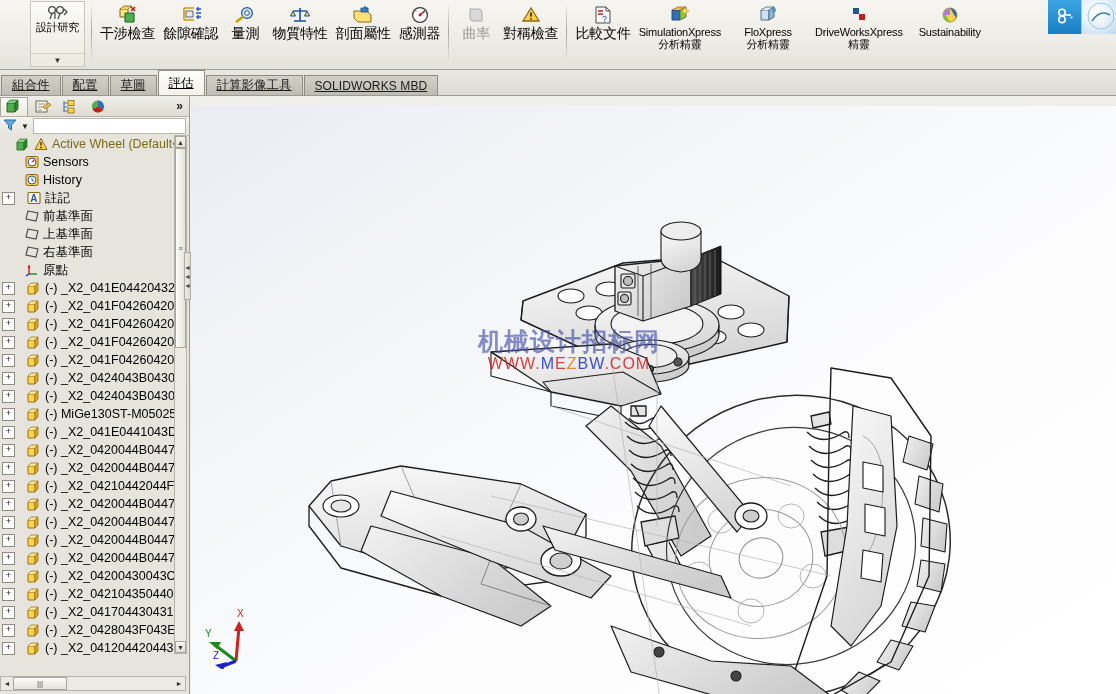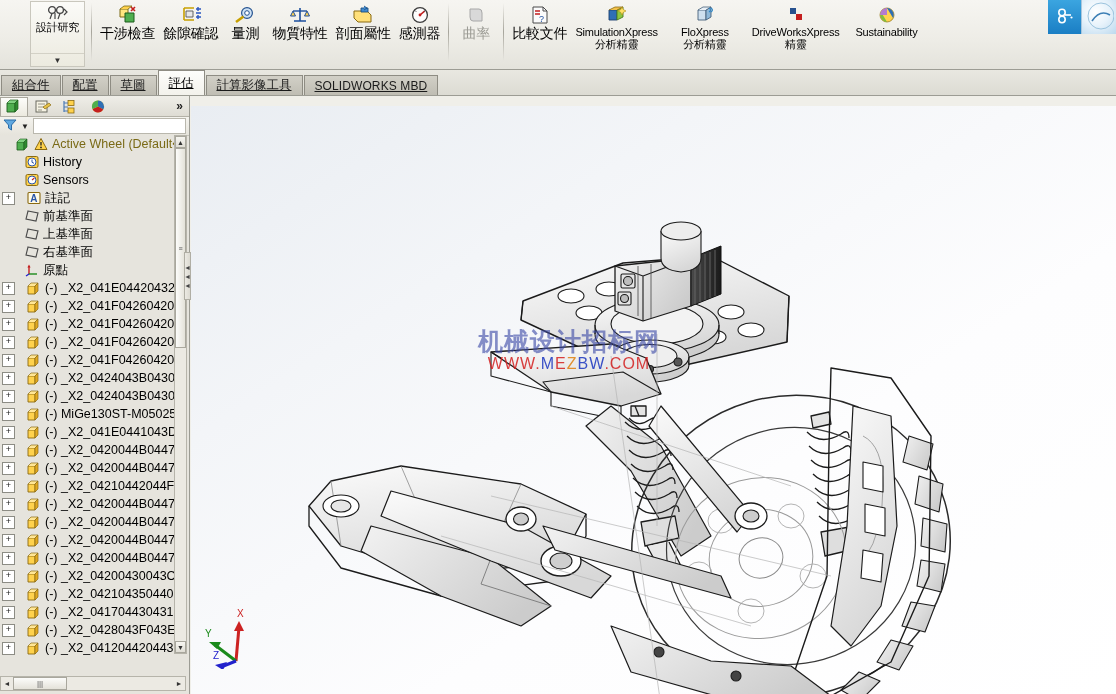--- a/index.html
+++ b/index.html
@@ -296,20 +296,30 @@
 
       <div class="rb-item disabled">
         <span class="ic">
           <svg width="20" height="20" viewBox="0 0 20 20">
             <path d="M4 4 h9 q3 0 3 4 v8 h-9 q-3 0 -3 -4 z" fill="#d9d9d9" stroke="#a8a8a8" stroke-width="1"></path>
           </svg>
         </span>
         <span class="lb">曲率</span>
       </div>
 
+      <div class="rb-item">
+        <span class="ic">
+          <svg width="22" height="20" viewBox="0 0 22 20">
+            <path d="M11 3 L19 16 H3 z" fill="#ffd24d" stroke="#8a6a12" stroke-width="1.3"></path>
+            <path d="M11 7.5 v4.2" stroke="#222" stroke-width="1.6"></path>
+            <circle cx="11" cy="13.8" r="0.9" fill="#222"></circle>
+          </svg>
+        </span>
+        <span class="lb">對稱檢查</span>
+      </div>
 
       <div class="rb-sep"></div>
 
       <div class="rb-item">
         <span class="ic">
           <svg width="22" height="20" viewBox="0 0 22 20">
             <path d="M4 2 h10 l4 4 v12 h-14 z" fill="#fbfbfb" stroke="#4a4a4a" stroke-width="1"></path>
             <path d="M14 2 v4 h4" fill="none" stroke="#4a4a4a" stroke-width="1"></path>
             <path d="M6 6 h5 M6 9 h5" stroke="#c41f1f" stroke-width="1.5"></path>
             <text x="10" y="17" font-size="9" fill="#1d4f9e" font-family="Liberation Sans">?</text>
@@ -585,36 +595,36 @@
       </div>
 
       <div id="tree-nodes">
           <div class="tnode">
             <span class="noplus"></span>
             <span class="dots"></span>
             <span class="ic">
               <svg width="14" height="14" viewBox="0 0 14 14">
                 <rect x="1" y="1.5" width="12" height="11" rx="1.5" fill="#ffd24d" stroke="#8a6a12" stroke-width="1"></rect>
                 <circle cx="7" cy="7" r="4" fill="#fff" stroke="#2a55a8" stroke-width="1"></circle>
-                <path d="M7 4.5 v2.8 l2 1" stroke="#2a55a8" stroke-width="1" fill="none"></path>
-              </svg>
-            </span>
-            <span class="lbl">History</span>
+                <path d="M7 7 l2.4 -2" stroke="#c41f1f" stroke-width="1.1"></path>
+              </svg>
+            </span>
+            <span class="lbl">Sensors</span>
           </div>
           <div class="tnode">
             <span class="noplus"></span>
             <span class="dots"></span>
             <span class="ic">
               <svg width="14" height="14" viewBox="0 0 14 14">
                 <rect x="1" y="1.5" width="12" height="11" rx="1.5" fill="#ffd24d" stroke="#8a6a12" stroke-width="1"></rect>
                 <circle cx="7" cy="7" r="4" fill="#fff" stroke="#2a55a8" stroke-width="1"></circle>
-                <path d="M7 7 l2.4 -2" stroke="#c41f1f" stroke-width="1.1"></path>
-              </svg>
-            </span>
-            <span class="lbl">Sensors</span>
+                <path d="M7 4.5 v2.8 l2 1" stroke="#2a55a8" stroke-width="1" fill="none"></path>
+              </svg>
+            </span>
+            <span class="lbl">History</span>
           </div>
           <div class="tnode">
             <span class="plus">+</span>
             <span class="dots"></span>
             <span class="ic">
               <svg width="14" height="14" viewBox="0 0 14 14">
                 <rect x="1" y="1.5" width="12" height="11" rx="1" fill="#fffbe8" stroke="#8a6a12" stroke-width="1.1"></rect>
                 <text x="3.2" y="11" font-size="10" font-weight="bold" fill="#2a55a8" font-family="Liberation Sans">A</text>
               </svg>
             </span>

